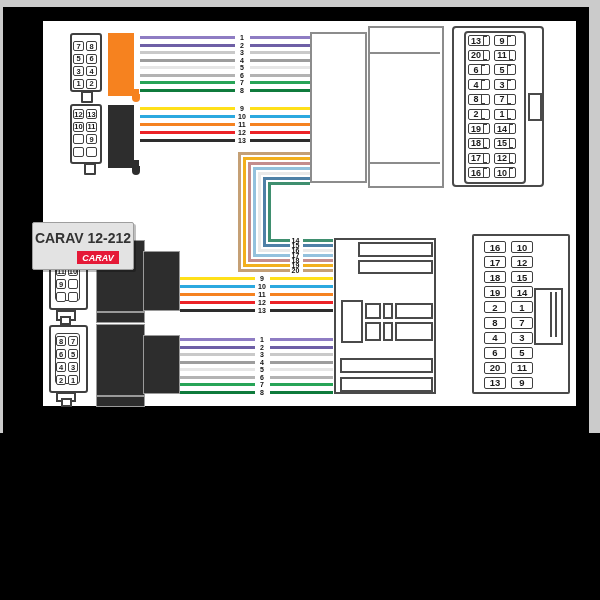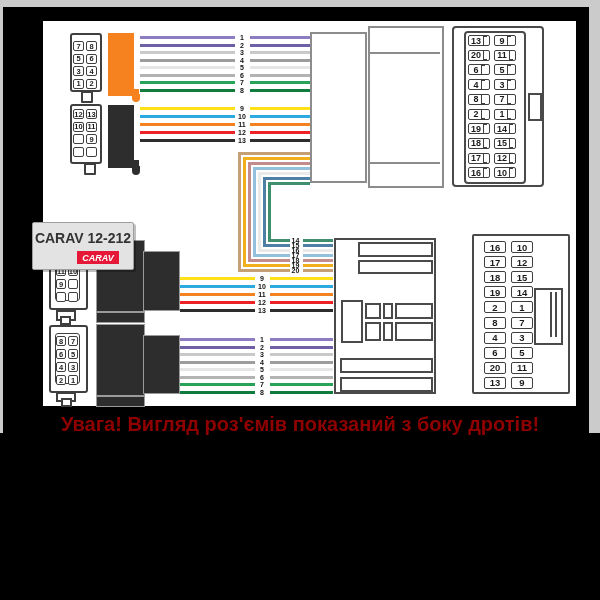--- a/index.html
+++ b/index.html
@@ -440,14 +440,13 @@
       <div class="pin" style="left: 511px; top: 376.9px; width: 22px; height: 12px; font-size: 9.5px;">
         <span>9</span>
       </div>
     </div>
 
   <div class="label-box">
     <div class="label-title">CARAV 12-212</div>
     <div class="label-badge" style="background: rgb(229, 25, 55);">CARAV</div>
   </div>
 
-  <div class="warning" style="color: rgb(143, 0, 0);">Увага! Вигляд роз'ємів показаний з боку дротів!</div>
 </div>
 
 </body></html>

